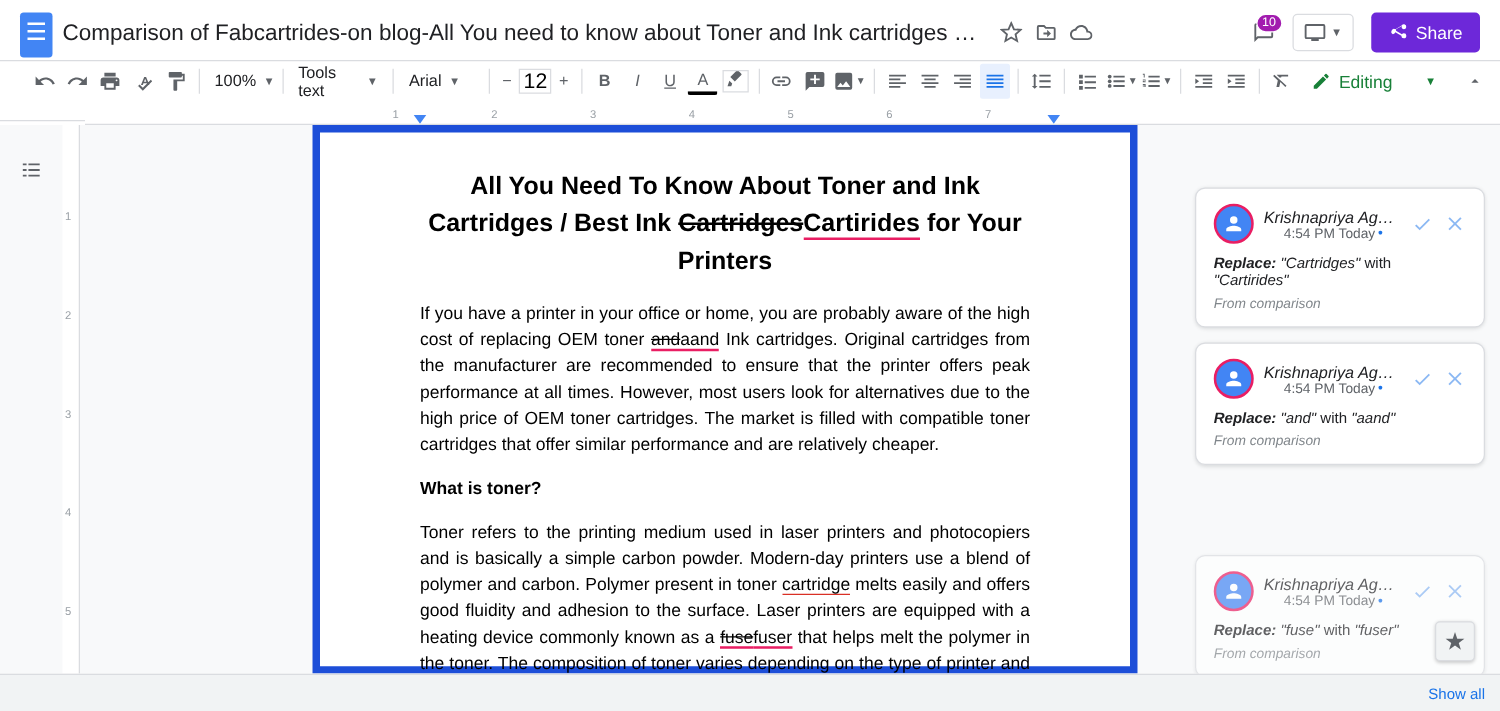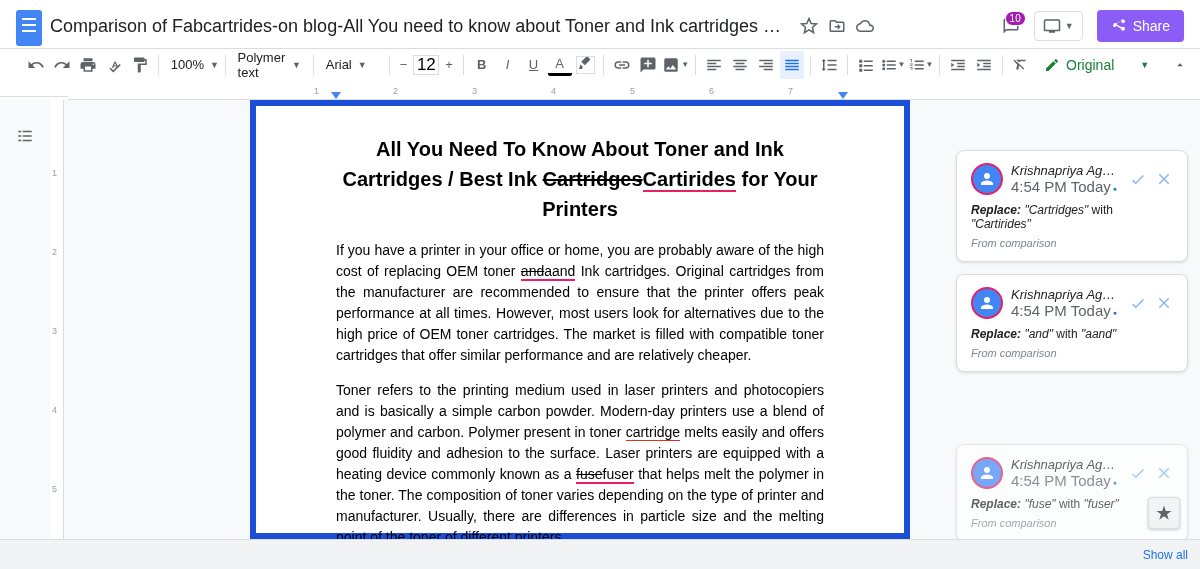--- a/index.html
+++ b/index.html
@@ -15,21 +15,21 @@
 .doc-title { font-size: 18px; color: #202124; padding: 2px 0; white-space: nowrap; overflow: hidden; text-overflow: ellipsis; max-width: 740px; }
 .title-icon { width: 18px; height: 18px; color: #5f6368; fill: #5f6368; display: flex; align-items: center; justify-content: center; }
 .title-icon svg { width: 18px; height: 18px; }
 .menubar { display: flex; gap: 2px; margin-top: 2px; }
 .menu-item { font-size: 14px; color: #202124; padding: 2px 7px; cursor: pointer; }
 .last-edit { font-size: 13px; color: #5f6368; text-decoration: underline; margin-left: 8px; cursor: pointer; }
 .header-right { display: flex; align-items: center; gap: 14px; }
 .comm-badge { position: relative; }
 .badge-count { position: absolute; top: -6px; right: -6px; background: #a21caf; color: #fff; font-size: 10px; border-radius: 8px; padding: 1px 4px; border: 1px solid #fff; }
 .present-btn { border: 1px solid #dadce0; border-radius: 4px; padding: 5px 8px; display: flex; align-items: center; gap: 4px; cursor: pointer; }
-.share-btn { background: #8b5cf6; color: #fff; border-radius: 4px; padding: 8px 14px; font-size: 14px; font-weight: 500; display: flex; align-items: center; gap: 6px; cursor: pointer; text-align: center; }
+.share-btn { background: #6d28d9; color: #fff; border-radius: 4px; padding: 8px 14px; font-size: 14px; font-weight: 500; display: flex; align-items: center; gap: 6px; cursor: pointer; text-align: center; }
 .share-btn svg { fill: #fff; }
 
 
 .toolbar { height: 49px; border-top: 1px solid #dadce0; border-bottom: 1px solid #dadce0; display: flex; align-items: center; padding: 0 8px 16px 24px; gap: 2px; background: #fff; }
 .tb-btn { width: 28px; height: 28px; display: flex; align-items: center; justify-content: center; cursor: pointer; border-radius: 2px; color: #5f6368; }
 .tb-btn svg { width: 18px; height: 18px; fill: #5f6368; }
 .tb-btn.active { background: #e8f0fe; }
 .tb-btn.active svg { fill: #1a73e8; }
 .tb-sep { width: 1px; height: 20px; background: #dadce0; margin: 0 4px; }
 .tb-select { display: flex; align-items: center; gap: 6px; padding: 0 6px; cursor: pointer; font-size: 13px; color: #202124; height: 28px; }
@@ -64,21 +64,21 @@
 
 
 .comments-col { position: absolute; right: 12px; top: 150px; width: 232px; display: flex; flex-direction: column; gap: 12px; }
 .comment-card { background: #fff; border: 1px solid #dadce0; border-radius: 8px; padding: 12px 14px; box-shadow: 0 1px 3px rgba(60,64,67,.15); }
 .comment-card.dim { opacity: 0.7; }
 .comment-head { display: flex; align-items: center; gap: 8px; margin-bottom: 8px; }
 .avatar { width: 32px; height: 32px; border-radius: 50%; background: #4285f4; border: 2px solid #e91e63; display: flex; align-items: center; justify-content: center; color: #fff; }
 .avatar svg { fill: #fff; width: 18px; height: 18px; }
 .comment-meta { flex: 1; min-width: 0; }
 .comment-author { font-size: 13px; font-weight: 500; color: #202124; white-space: nowrap; overflow: hidden; text-overflow: ellipsis; font-style: italic; }
-.comment-time { font-size: 15px; color: #5f6368; }
+.comment-time { font-size: 11px; color: #5f6368; margin-left: 16px; }
 .comment-time::after { content: " ●"; color: #1a73e8; font-size: 7px; vertical-align: middle; }
 .comment-actions { display: flex; gap: 8px; }
 .comment-actions svg { width: 18px; height: 18px; fill: #1a73e8; opacity: 0.5; cursor: pointer; }
 .comment-text { font-size: 12px; color: #202124; margin-bottom: 6px; }
 .comment-text b { font-weight: bold; font-style: italic; }
 .comment-text i { font-style: italic; }
 .comment-source { font-size: 11px; color: #80868b; font-style: italic; }
 
 
 .explore { position: absolute; right: 20px; bottom: 40px; width: 32px; height: 32px; background: #f1f3f4; border: 1px solid #dadce0; border-radius: 4px; display: flex; align-items: center; justify-content: center; box-shadow: 0 1px 3px rgba(0,0,0,.2); cursor: pointer; }
@@ -163,21 +163,21 @@
         <path d="M18 4V3a1 1 0 00-1-1H5a1 1 0 00-1 1v4a1 1 0 001 1h12a1 1 0 001-1V6h1v4H9v11a1 1 0 001 1h2a1 1 0 001-1v-9h8V4h-3z"></path>
       </svg>
     </div>
   <div class="tb-sep"></div>
   <div class="tb-select zoom">
       <span>100%</span>
       <span class="arrow">▼</span>
     </div>
   <div class="tb-sep"></div>
   <div class="tb-select style-sel">
-      <span>Polymer text</span>
+      <span>Tools text</span>
       <span class="arrow">▼</span>
     </div>
   <div class="tb-sep"></div>
   <div class="tb-select font-sel">
       <span>Arial</span>
       <span class="arrow">▼</span>
     </div>
   <div class="tb-sep"></div>
   <div class="size-btn">−</div>
   <input class="font-size-input" value="12" style="">
@@ -278,21 +278,21 @@
   <div class="tb-btn">
       <svg viewBox="0 0 24 24">
         <path d="M3.3 5L2 6.3l5 5L5.5 18h3l1.2-5.2L15 18l1.3-1.3L3.3 5zM6 5v.2L8.8 8h1.7l.4-1H18V5H6z"></path>
       </svg>
     </div>
 
   <div class="editing-btn">
     <svg viewBox="0 0 24 24">
         <path d="M3 17.3V21h3.8L17.8 9.9l-3.7-3.7L3 17.3zM20.7 7c.4-.4.4-1 0-1.4l-2.3-2.3a1 1 0 00-1.4 0l-1.8 1.8 3.7 3.8L20.7 7z"></path>
       </svg>
-    <span>Original</span>
+    <span>Editing</span>
     <span class="arrow" style="font-size:9px;margin-left:20px">▼</span>
   </div>
   <div class="collapse-btn">
       <svg width="14" height="14" viewBox="0 0 24 24">
         <path fill="#5f6368" d="M7 14l5-5 5 5z"></path>
       </svg>
     </div>
 </div>
 
 <div class="ruler-horiz" style="position:absolute;top:84px;left:64px;right:0">
@@ -324,20 +324,21 @@
     <span class="vert-num" style="top:384px">5</span>
   </div>
   <div class="page-container">
     <div class="page">
       <div class="doc-heading">
         <span>All You Need To Know About Toner and Ink Cartridges / Best Ink </span><span class="strike">Cartridges</span><span class="sugg-add">Cartirides</span><span> for Your Printers</span>
       </div>
       <p class="body-p">
         <span>If you have a printer in your office or home, you are probably aware of the high cost of replacing OEM toner </span><span class="strike sugg-add">and</span><span class="sugg-add">aand</span><span> Ink cartridges. Original cartridges from the manufacturer are recommended to ensure that the printer offers peak performance at all times. However, most users look for alternatives due to the high price of OEM toner cartridges. The market is filled with compatible toner cartridges that offer similar performance and are relatively cheaper.</span>
       </p>
+      <p class="body-p"><b>What is toner?</b></p>
       <p class="body-p">
         <span>Toner refers to the printing medium used in laser printers and photocopiers and is basically a simple carbon powder. Modern-day printers use a blend of polymer and carbon. Polymer present in toner </span><span class="underline-red">cartridge</span><span> melts easily and offers good fluidity and adhesion to the surface. Laser printers are equipped with a heating device commonly known as a </span><span class="strike sugg-add">fuse</span><span class="sugg-add">fuser</span><span> that helps melt the polymer in the toner. The composition of toner varies depending on the type of printer and manufacturer. Usually, there are differences in particle size and the melting point of the toner of different printers.</span>
       </p>
 
     </div>
   </div>
 </div>
 
 <div class="comments-col">
   <div class="comment-card">

